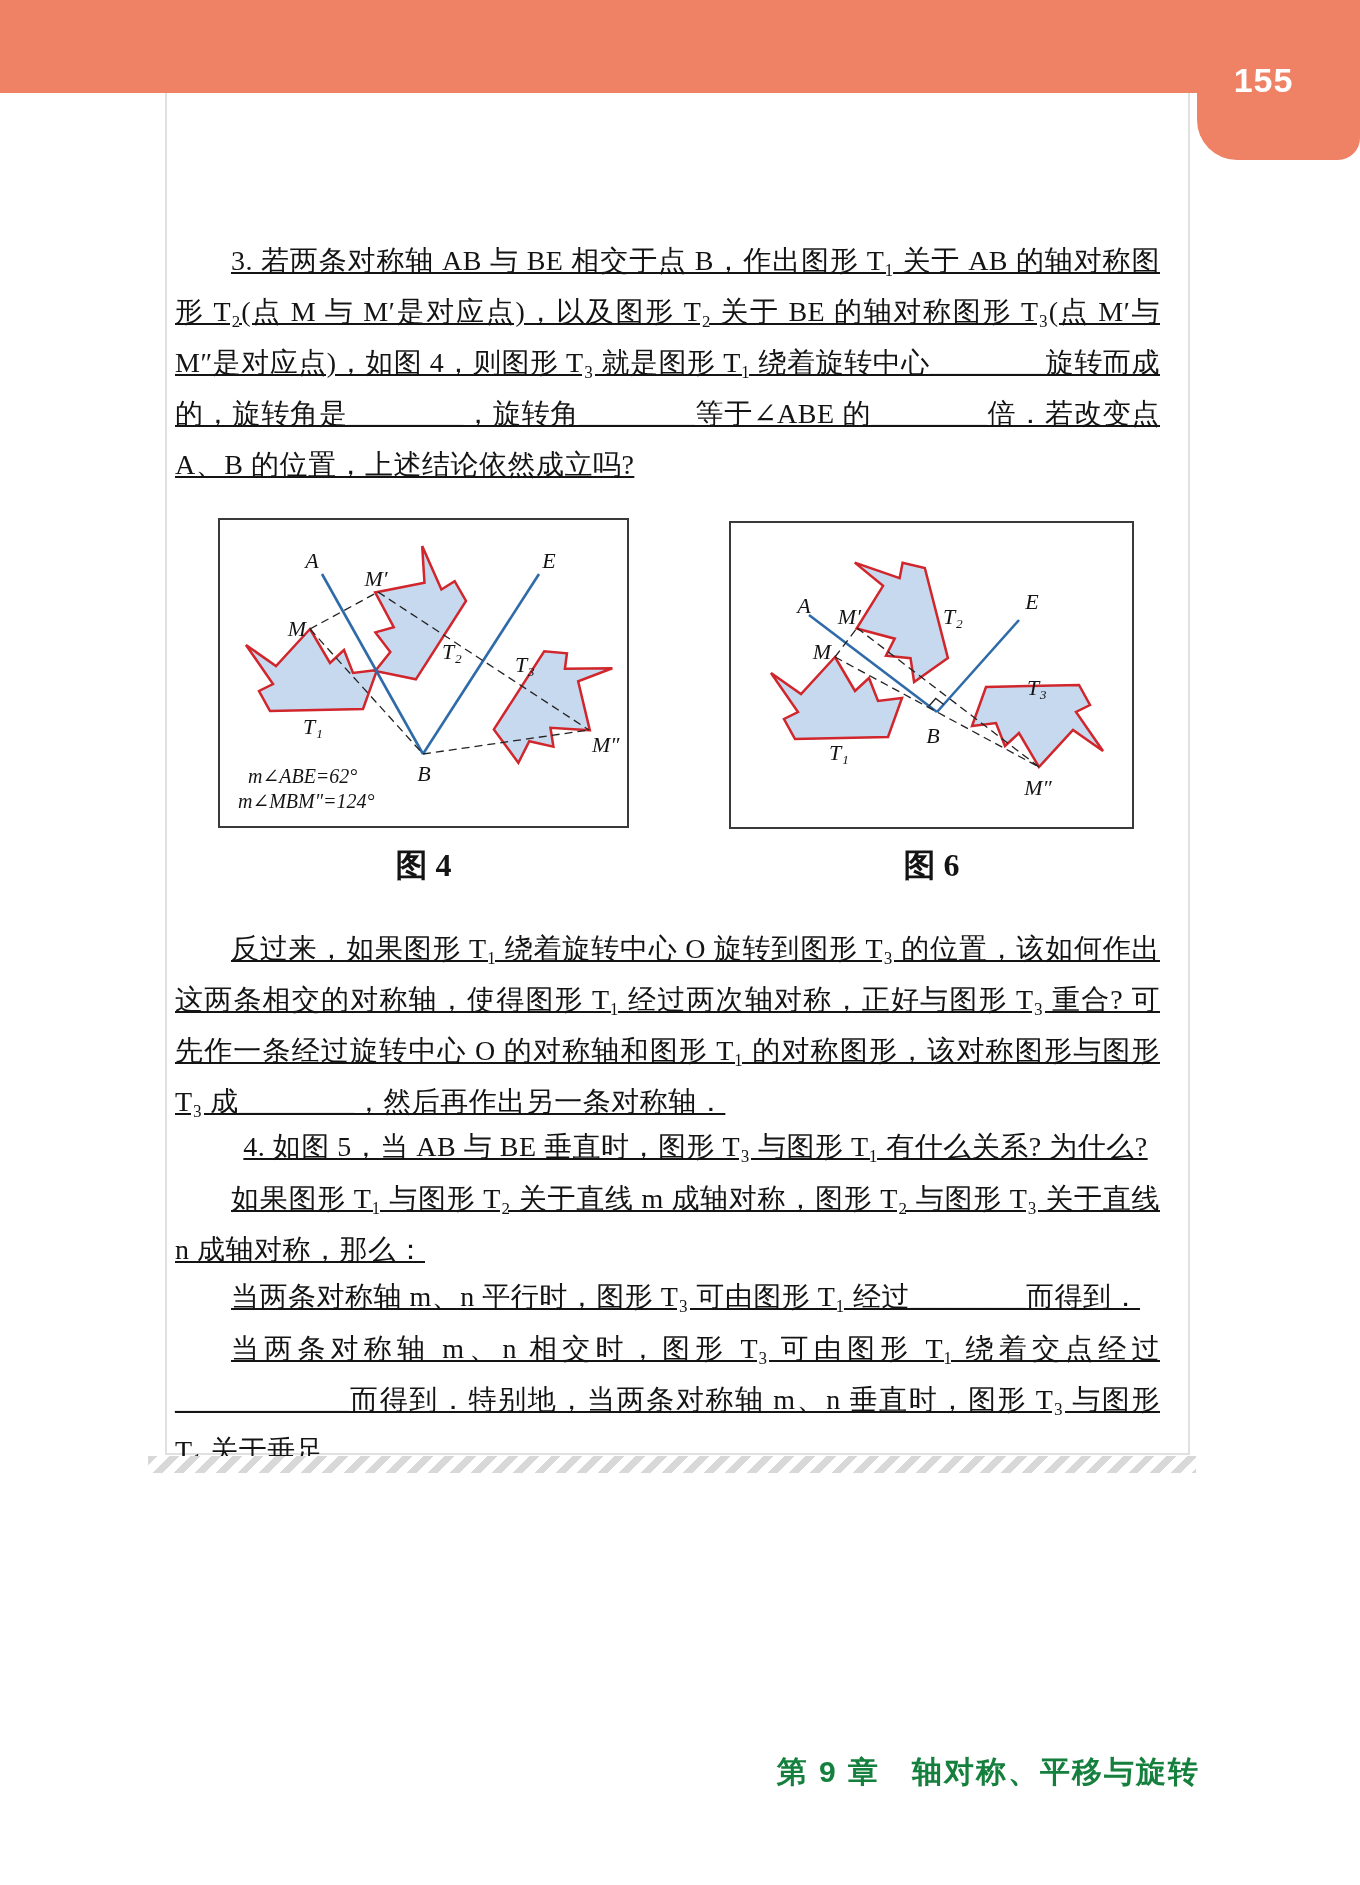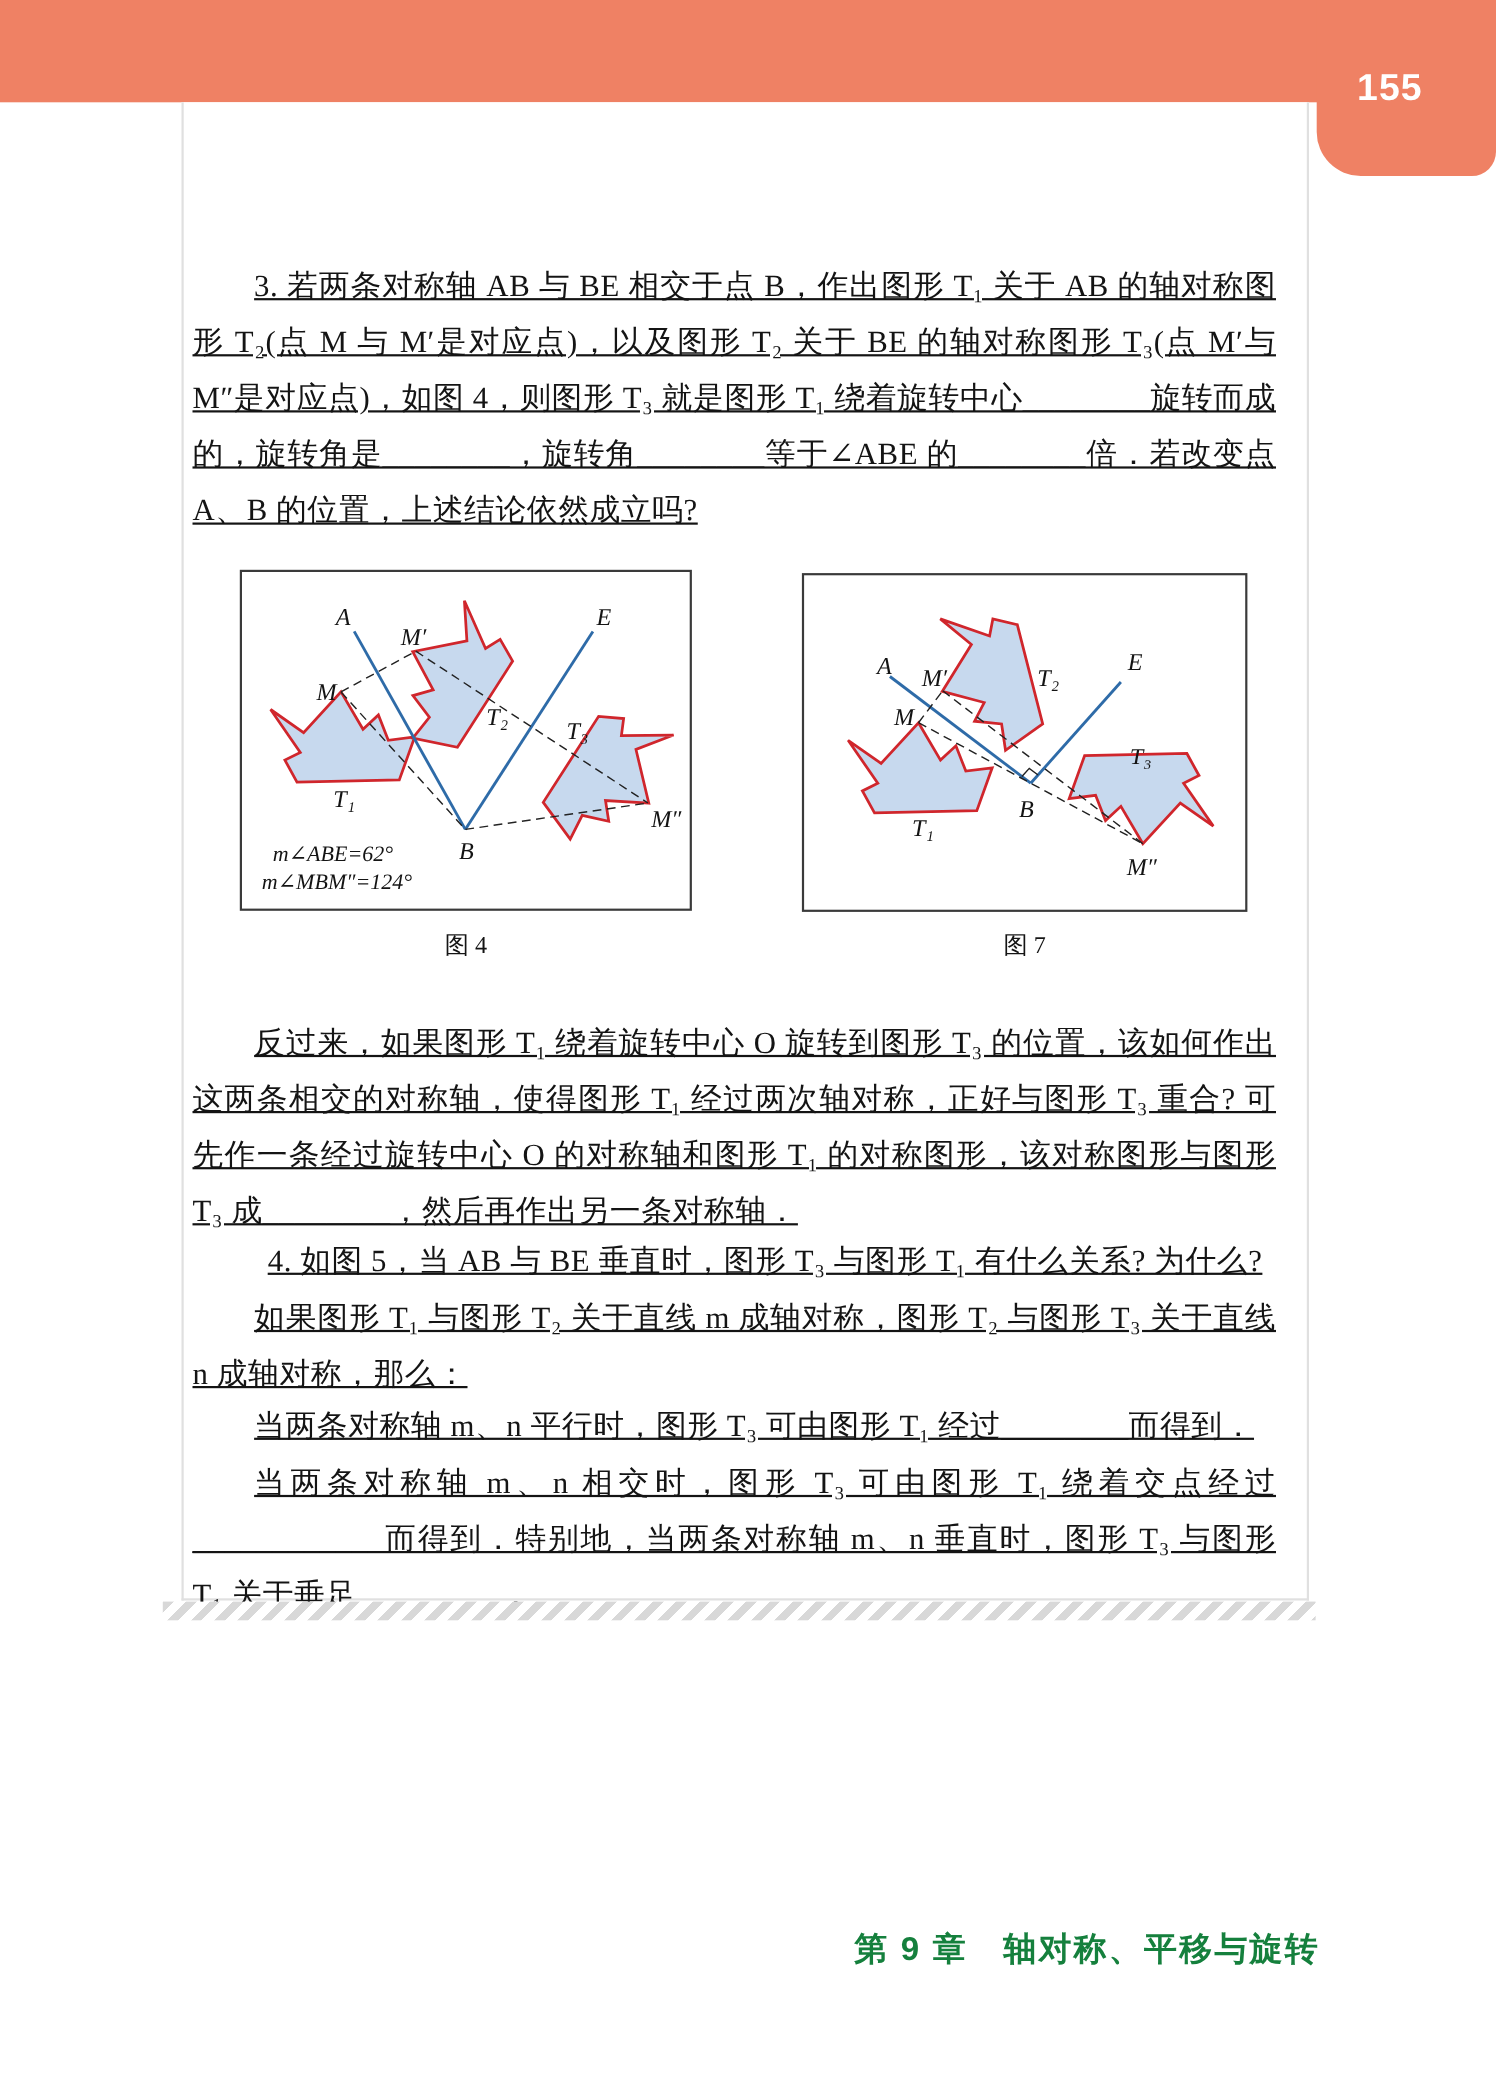--- a/index.html
+++ b/index.html
@@ -19,21 +19,21 @@
         text-align:justify;text-indent:2em;letter-spacing:0.5px;text-decoration:underline;}
   .p1{top:235px;}
   .p2{top:923px;}
   .p3{top:1121px;text-align:center;}
   .p4{top:1173px;}
   .p5{top:1271px;text-align:left;}
   .p6{top:1323px;}
   .figure{position:absolute;border:2px solid #3A3A3A;background:#ffffff;box-sizing:border-box;}
   .fig4{left:218px;top:518px;width:411px;height:310px;}
   .fig5{left:729px;top:521px;width:405px;height:308px;}
-  .caption{position:absolute;top:844px;height:32px;font-size:22px;text-align:center;}
+  .caption{position:absolute;top:844px;height:32px;font-size:32px;text-align:center;font-weight:bold;}
   .cap4{left:218px;width:411px;}
   .cap5{left:729px;width:405px;}
   .footer{position:absolute;left:0;top:1752px;width:1200px;text-align:right;
           font-family:"Liberation Sans","DejaVu Sans",sans-serif;font-weight:bold;
           font-size:30px;color:#15803d;letter-spacing:2px;}
   svg text{font-family:"Liberation Serif","DejaVu Serif",serif;font-style:italic;
            font-size:22px;fill:#141414;}
   svg text.note{font-size:20px;}
   .shape{fill:#C7D9EE;stroke:#D0262C;stroke-width:2.5;stroke-linejoin:miter;}
   .axis{stroke:#2E6BA8;stroke-width:2.6;fill:none;}
@@ -106,21 +106,21 @@
       <text x="130" y="101" text-anchor="end">M′</text>
       <text x="307" y="272" text-anchor="middle">M″</text>
       <text x="202" y="220" text-anchor="middle">B</text>
       <text x="108" y="237" text-anchor="middle">T₁</text>
       <text x="222" y="101" text-anchor="middle">T₂</text>
       <text x="306" y="172" text-anchor="middle">T₃</text>
     </svg>
   </div>
 
   <div class="caption cap4">图 4</div>
-  <div class="caption cap5">图 7</div>
+  <div class="caption cap5">图 6</div>
 
   <div class="para p2">反过来，如果图形 T₁ 绕着旋转中心 O 旋转到图形 T₃ 的位置，该如何作出这两条相交的对称轴，使得图形 T₁ 经过两次轴对称，正好与图形 T₃ 重合? 可先作一条经过旋转中心 O 的对称轴和图形 T₁ 的对称图形，该对称图形与图形 T₃ 成________，然后再作出另一条对称轴．</div>
   <div class="para p3">4. 如图 5，当 AB 与 BE 垂直时，图形 T₃ 与图形 T₁ 有什么关系? 为什么?</div>
   <div class="para p4">如果图形 T₁ 与图形 T₂ 关于直线 m 成轴对称，图形 T₂ 与图形 T₃ 关于直线 n 成轴对称，那么：</div>
   <div class="para p5">当两条对称轴 m、n 平行时，图形 T₃ 可由图形 T₁ 经过________而得到．</div>
   <div class="para p6">当两条对称轴 m、n 相交时，图形 T₃ 可由图形 T₁ 绕着交点经过____________而得到．特别地，当两条对称轴 m、n 垂直时，图形 T₃ 与图形 T₁ 关于垂足_________．</div>
 
   <div class="stripes"></div>
 
   <div class="footer">第 9 章　轴对称、平移与旋转</div>

